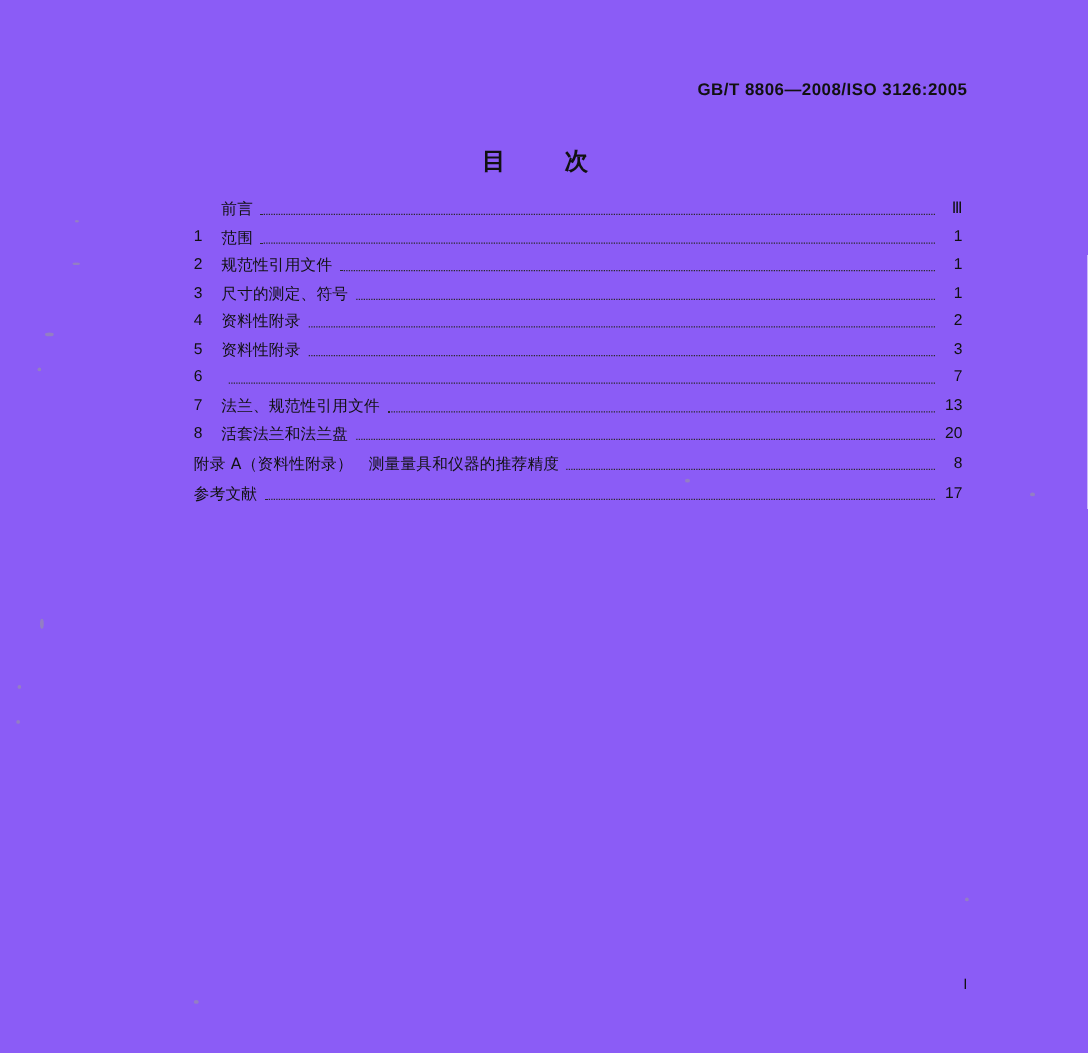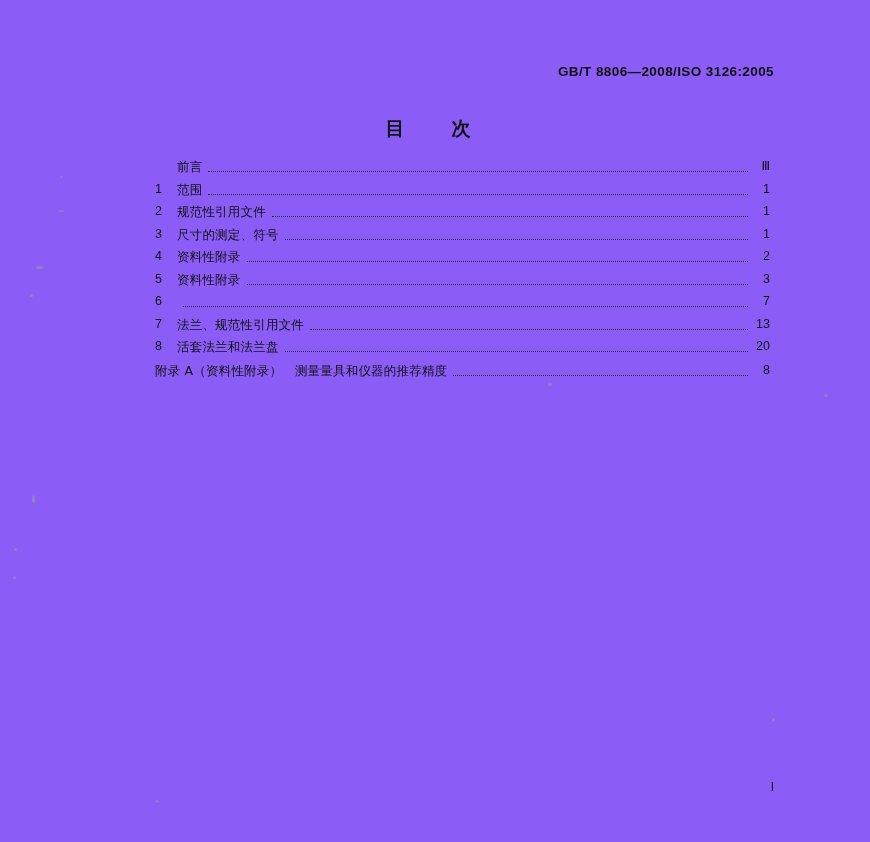--- a/index.html
+++ b/index.html
@@ -181,18 +181,23 @@
       <span class="toc-leader"></span>
       <span class="toc-page">20</span>
     </div>
 
     <div class="toc-row" style="margin-top:7px;">
       <span class="toc-label">附录 A（资料性附录）　测量量具和仪器的推荐精度</span>
       <span class="toc-leader"></span>
       <span class="toc-page">8</span>
     </div>
 
+    <div class="toc-row" style="margin-top:7px;">
+      <span class="toc-label">参考文献</span>
+      <span class="toc-leader"></span>
+      <span class="toc-page">17</span>
+    </div>
 
   </div>
 
   <div class="page-number">I</div>
 
 </div>
 
 </body></html>

